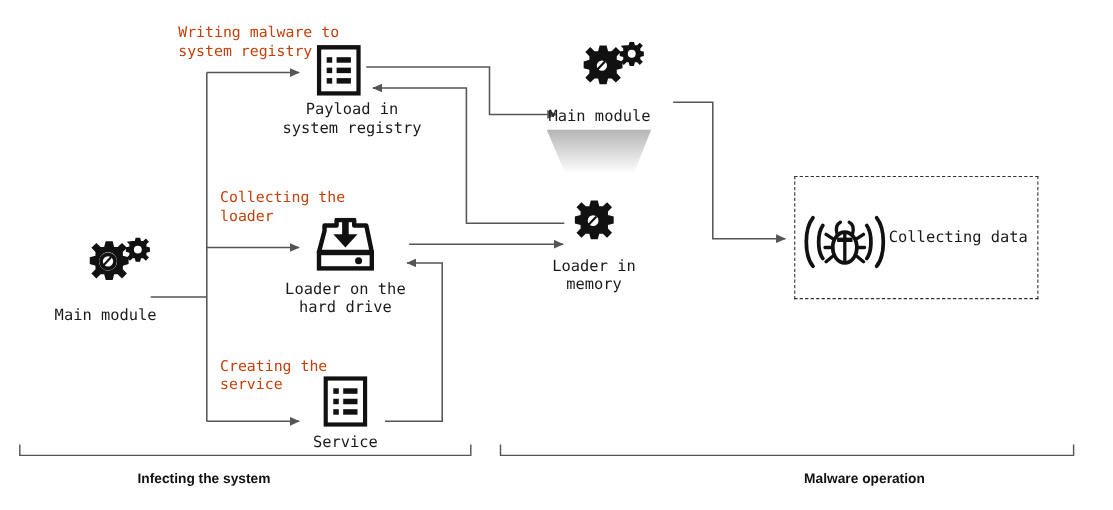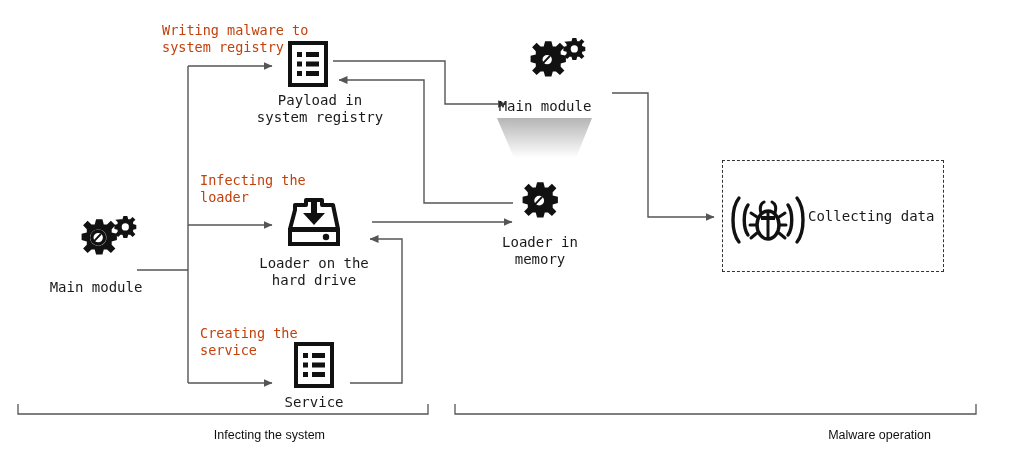--- a/index.html
+++ b/index.html
@@ -20,23 +20,23 @@
     font-family:"DejaVu Sans Mono","Liberation Mono",monospace;
     font-size:13.5px;
     line-height:17px;
     color:#c2410c;
     white-space:pre;
   }
   .phase{
     position:absolute;
     font-family:"Liberation Sans","DejaVu Sans",sans-serif;
     font-size:12.5px;
-    font-weight:normal;
+    font-weight:bold;
     color:#111;
-    text-align:right;
+    text-align:left;
     white-space:nowrap;
   }
   .icon{position:absolute;}
   .dashbox{
     position:absolute;
     border:1px dashed #333;
     box-sizing:border-box;
   }
 </style>
 </head>
@@ -183,21 +183,21 @@
         <path d="M51,25 L57,21 M51,33 L58,33 M51,41 L57,46" stroke-width="3" stroke-linecap="round" fill="none"></path>
         <rect x="33" y="24" width="14" height="4" fill="#111" stroke="none"></rect>
       </g>
     </svg>
   </div>
   <div class="cap" style="left:808px;top:208px;width:140px;text-align:left;">Collecting data</div>
 
   <div class="lbl" style="left:162px;top:22px;">Writing malware to</div>
   <div class="lbl" style="left:162px;top:39px;">system registry</div>
 
-  <div class="lbl" style="left:200px;top:172px;">Infecting the</div>
+  <div class="lbl" style="left:200px;top:172px;">Collecting the</div>
   <div class="lbl" style="left:200px;top:189px;">loader</div>
 
   <div class="lbl" style="left:200px;top:325px;">Creating the</div>
   <div class="lbl" style="left:200px;top:342px;">service</div>
 
   <div class="phase" style="left:125px;top:428px;width:200px;">Infecting the system</div>
   <div class="phase" style="left:731px;top:428px;width:200px;">Malware operation</div>
 
 </div>
 

